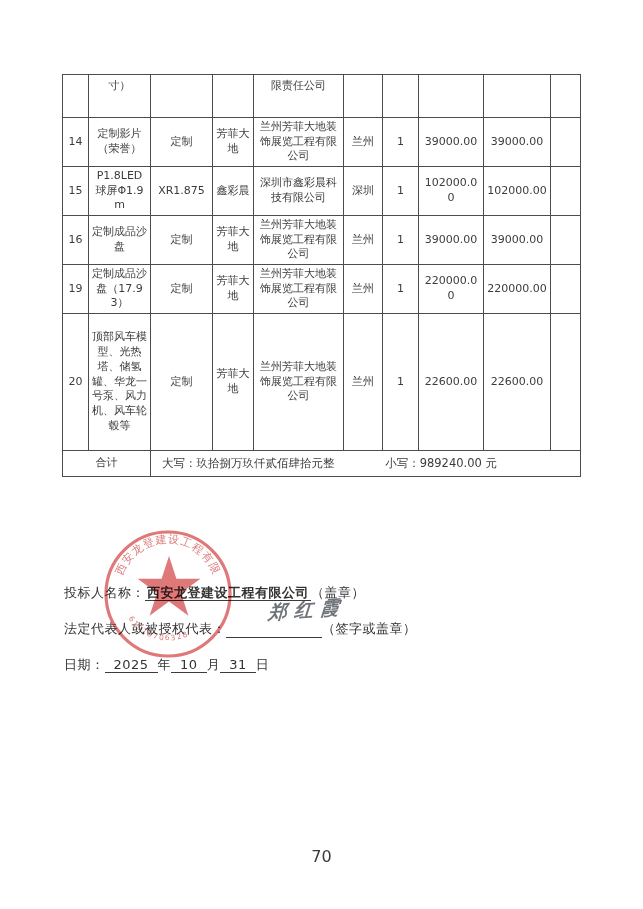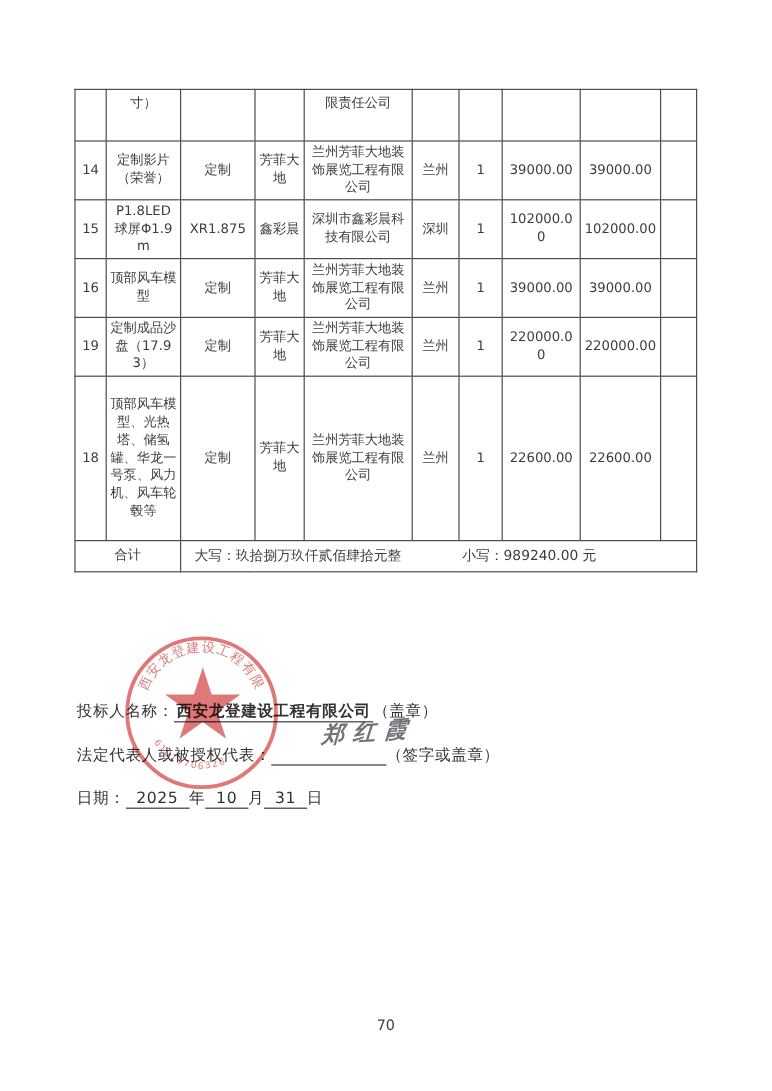--- a/index.html
+++ b/index.html
@@ -63,21 +63,21 @@
 
   
   svg.stamp{
     position:absolute;left:100px;top:526px;
     mix-blend-mode:multiply;opacity:.82;pointer-events:none;
   }
 
   
   .page-number{
     position:absolute;left:0;right:0;top:847px;text-align:center;
-    font-size:12px;color:#3b3b3b;
+    font-size:16px;color:#3b3b3b;
   }
 </style>
 </head>
 <body>
 
 <div class="page">
 
   <table class="bid">
     <colgroup>
       <col style="width:26px">
@@ -123,21 +123,21 @@
         <td class="c-brand">鑫彩晨</td>
         <td class="c-mfr">深圳市鑫彩晨科技有限公司</td>
         <td class="c-origin">深圳</td>
         <td class="c-qty">1</td>
         <td class="c-price">102000.00</td>
         <td class="c-amt">102000.00</td>
         <td class="c-rmk"></td>
       </tr>
       <tr class="r-item">
         <td class="c-no">16</td>
-        <td class="c-name">顶部风车模型</td>
+        <td class="c-name">定制成品沙盘</td>
         <td class="c-spec">定制</td>
         <td class="c-brand">芳菲大地</td>
         <td class="c-mfr">兰州芳菲大地装饰展览工程有限公司</td>
         <td class="c-origin">兰州</td>
         <td class="c-qty">1</td>
         <td class="c-price">39000.00</td>
         <td class="c-amt">39000.00</td>
         <td class="c-rmk"></td>
       </tr>
       <tr class="r-item">
@@ -146,21 +146,21 @@
         <td class="c-spec">定制</td>
         <td class="c-brand">芳菲大地</td>
         <td class="c-mfr">兰州芳菲大地装饰展览工程有限公司</td>
         <td class="c-origin">兰州</td>
         <td class="c-qty">1</td>
         <td class="c-price">220000.00</td>
         <td class="c-amt">220000.00</td>
         <td class="c-rmk"></td>
       </tr>
       <tr class="r-18">
-        <td class="c-no">18</td>
+        <td class="c-no">20</td>
         <td class="c-name">顶部风车模型、光热塔、储氢罐、华龙一号泵、风力机、风车轮毂等</td>
         <td class="c-spec">定制</td>
         <td class="c-brand">芳菲大地</td>
         <td class="c-mfr">兰州芳菲大地装饰展览工程有限公司</td>
         <td class="c-origin">兰州</td>
         <td class="c-qty">1</td>
         <td class="c-price">22600.00</td>
         <td class="c-amt">22600.00</td>
         <td class="c-rmk"></td>
       </tr>

